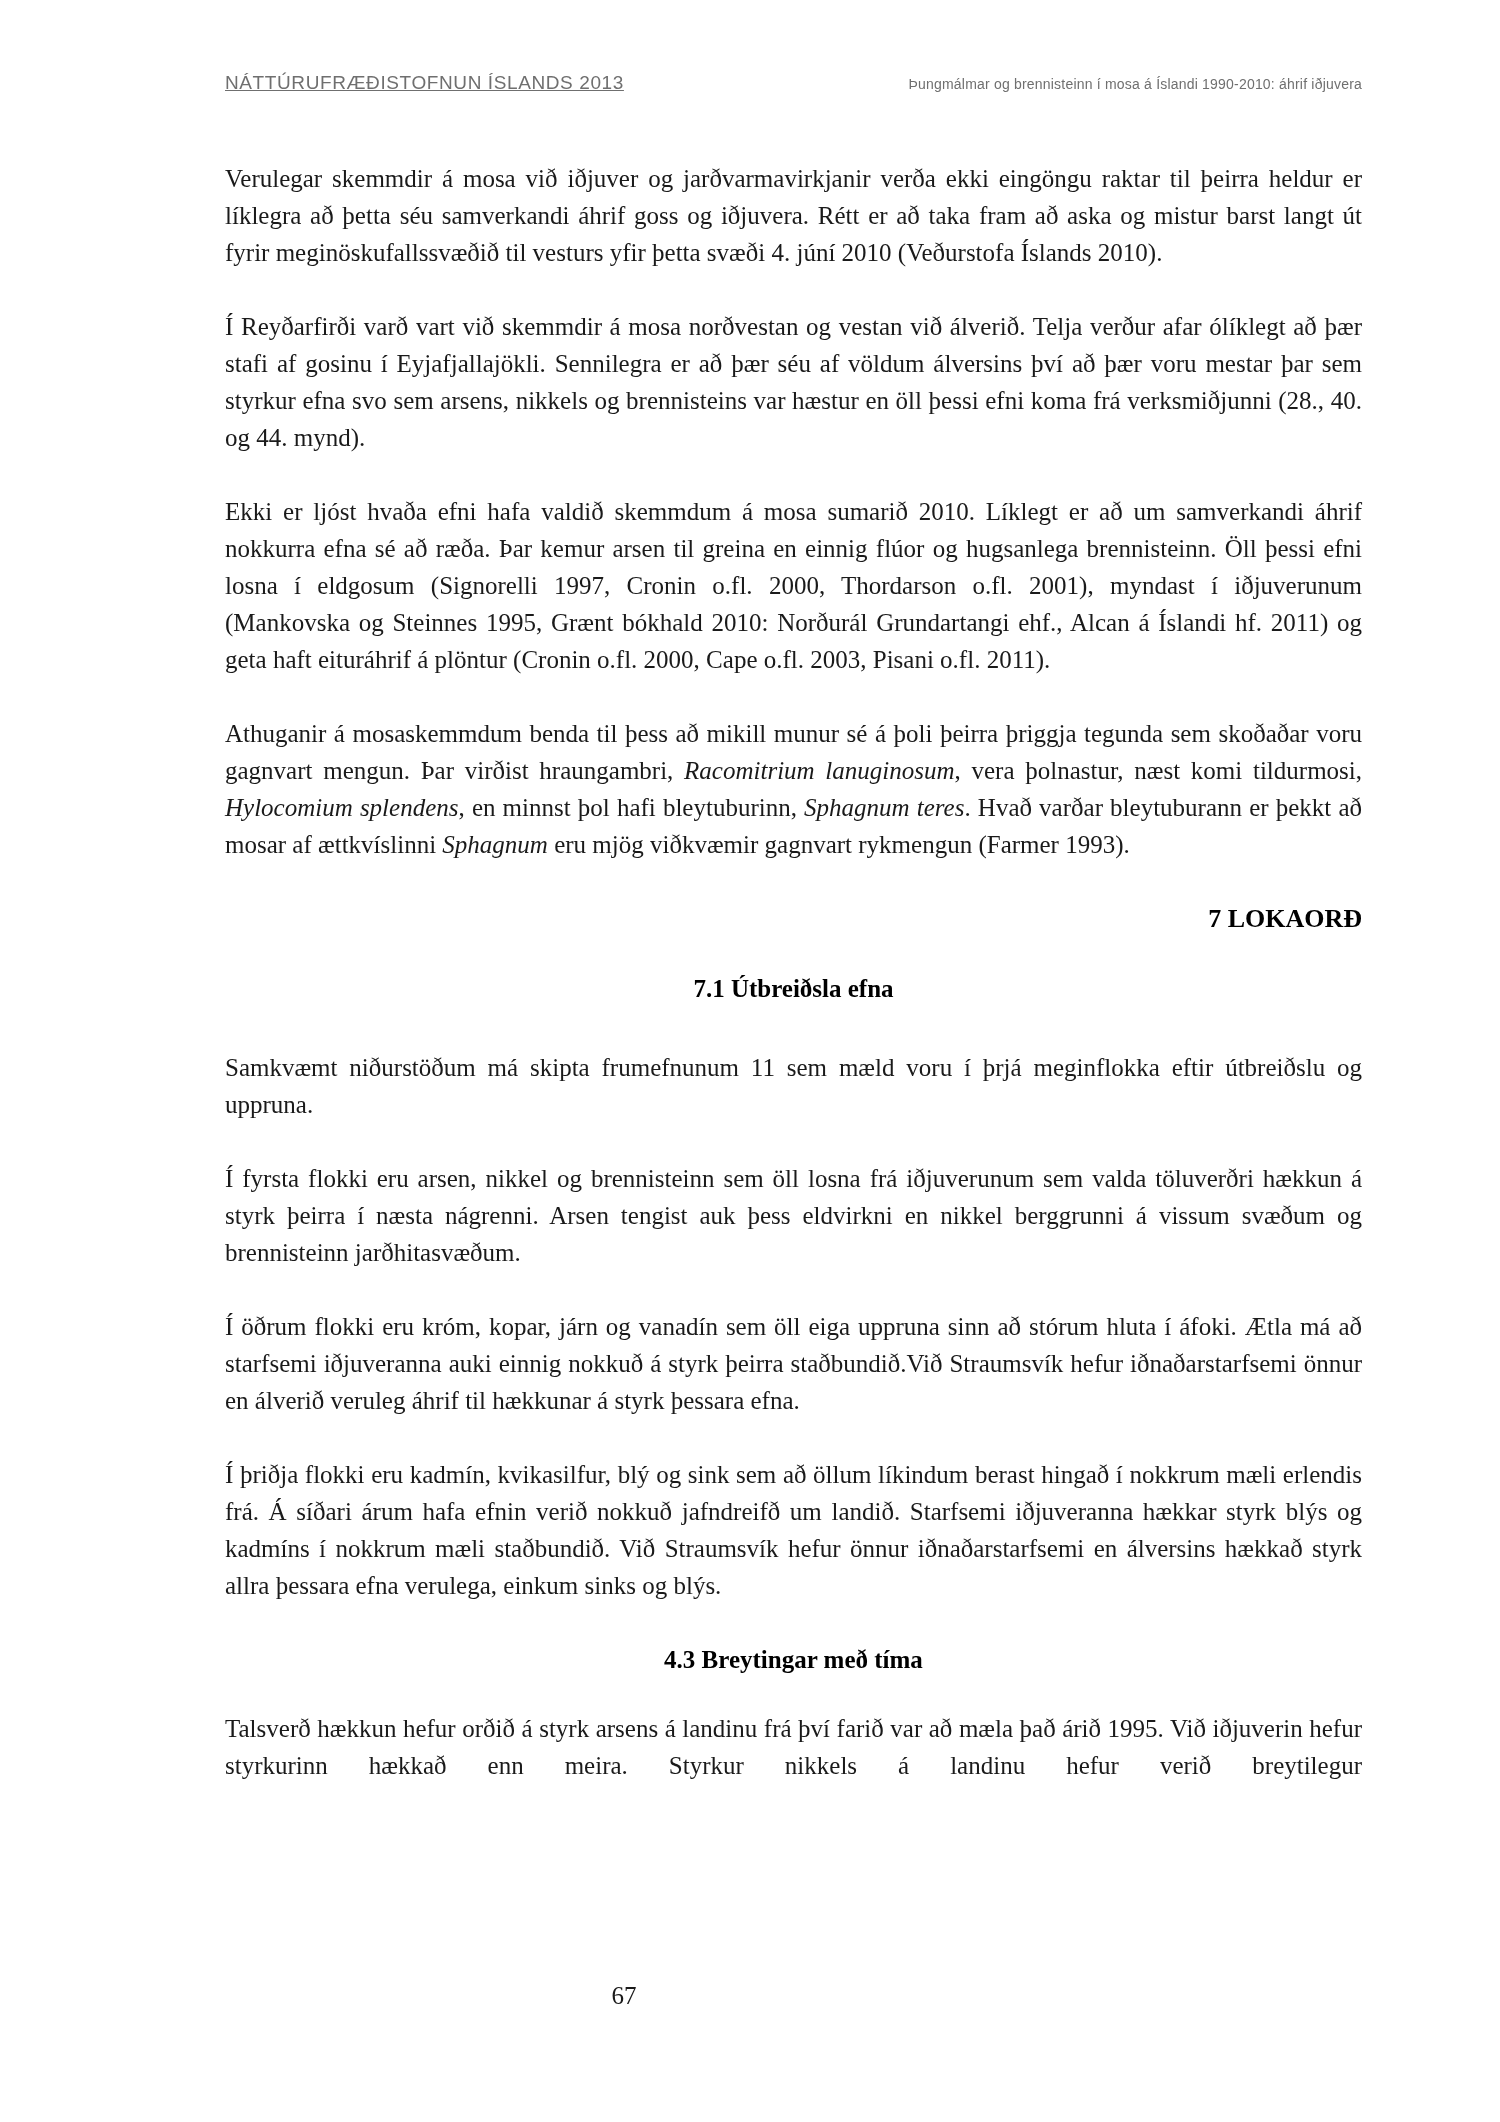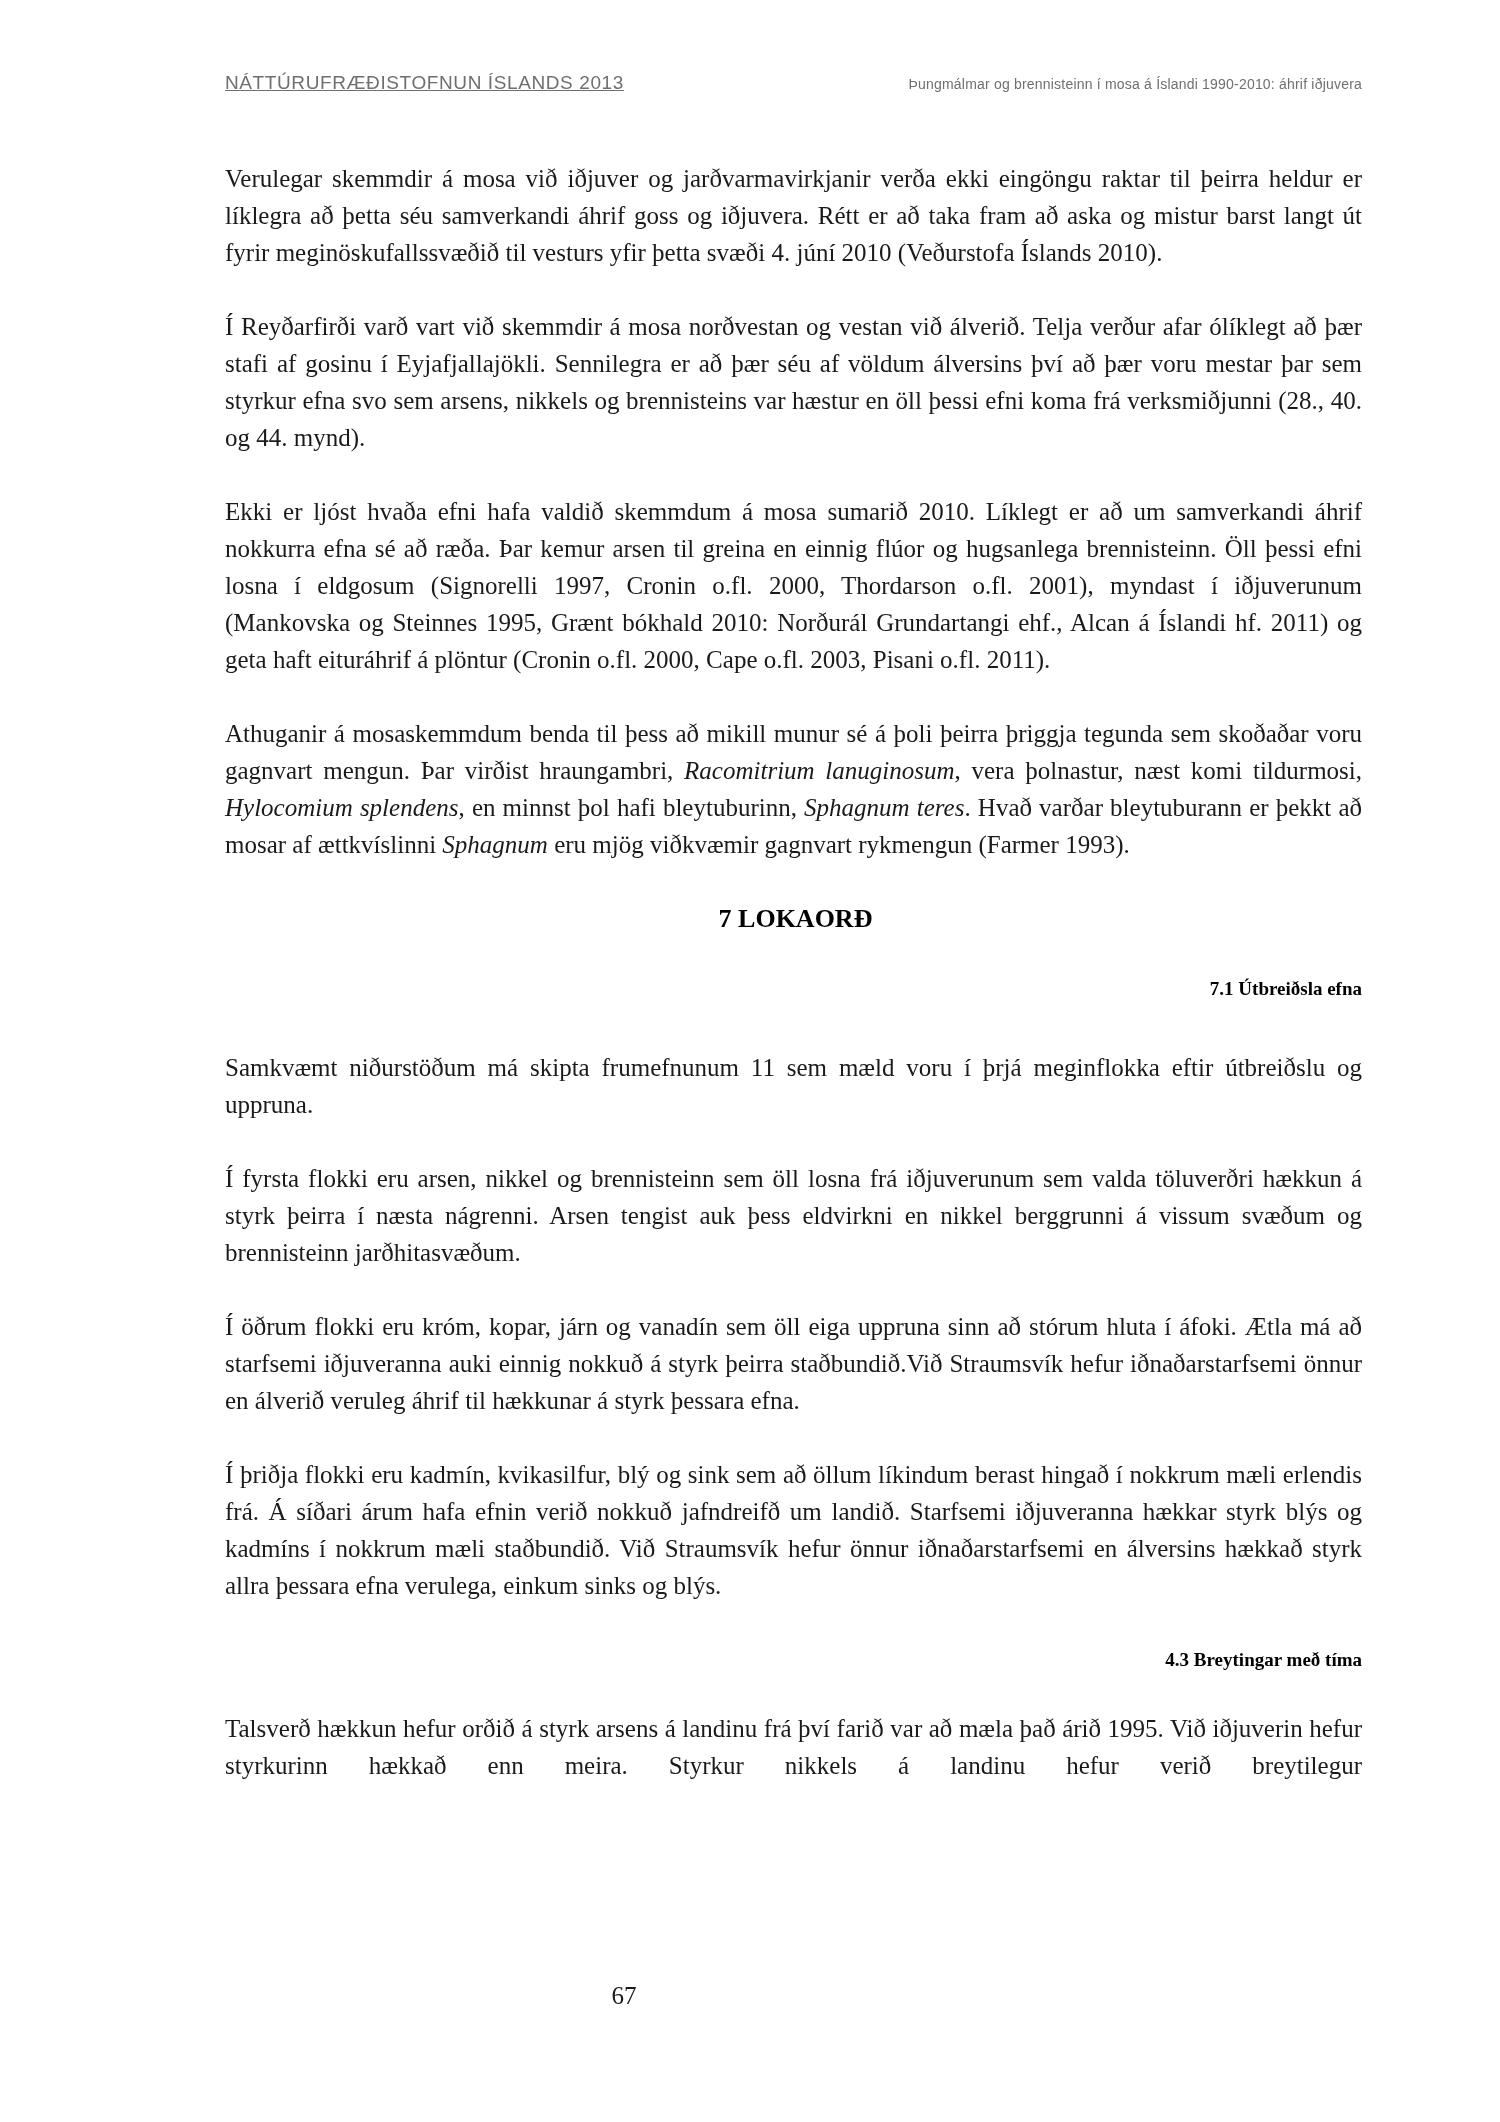--- a/index.html
+++ b/index.html
@@ -53,29 +53,29 @@
   }
   .italic {
     font-style: italic;
   }
   h1.section-title {
     font-size: 26px;
     line-height: 37px;
     font-weight: bold;
     color: #000;
     margin: 28px 0 33px 4px;
-    text-align: center;
+    text-align: right;
   }
   h2.subsection-title {
-    font-size: 19px;
+    font-size: 25px;
     line-height: 37px;
     font-weight: bold;
     color: #000;
     margin: 0 0 42px 0;
-    text-align: right;
+    text-align: center;
   }
   h2.subsection-title.tight {
     margin: 6px 0 32px 0;
   }
   .doc-footer {
     position: absolute;
     left: 0;
     top: 1982px;
     width: 1248px;
     text-align: center;

